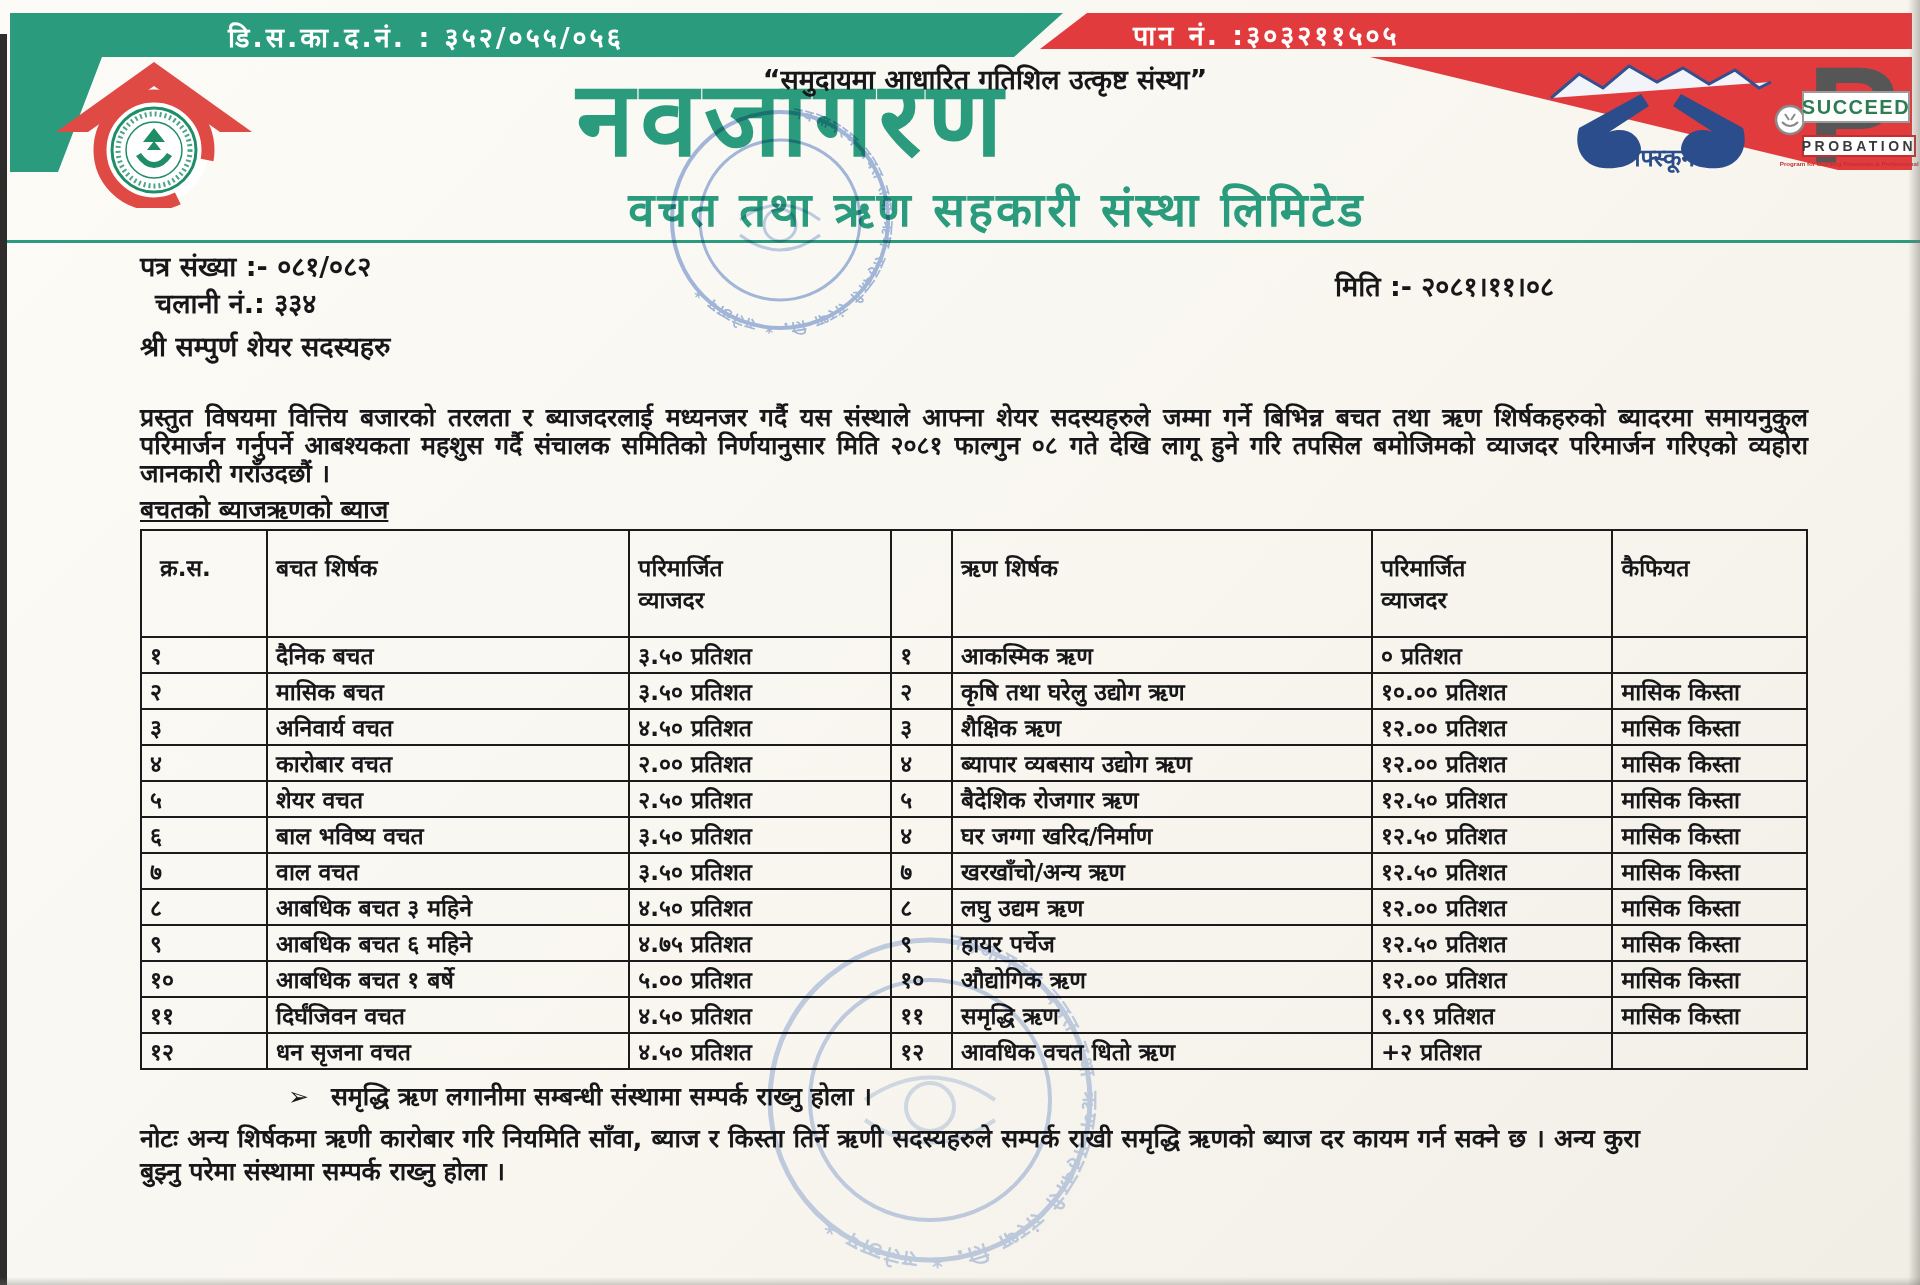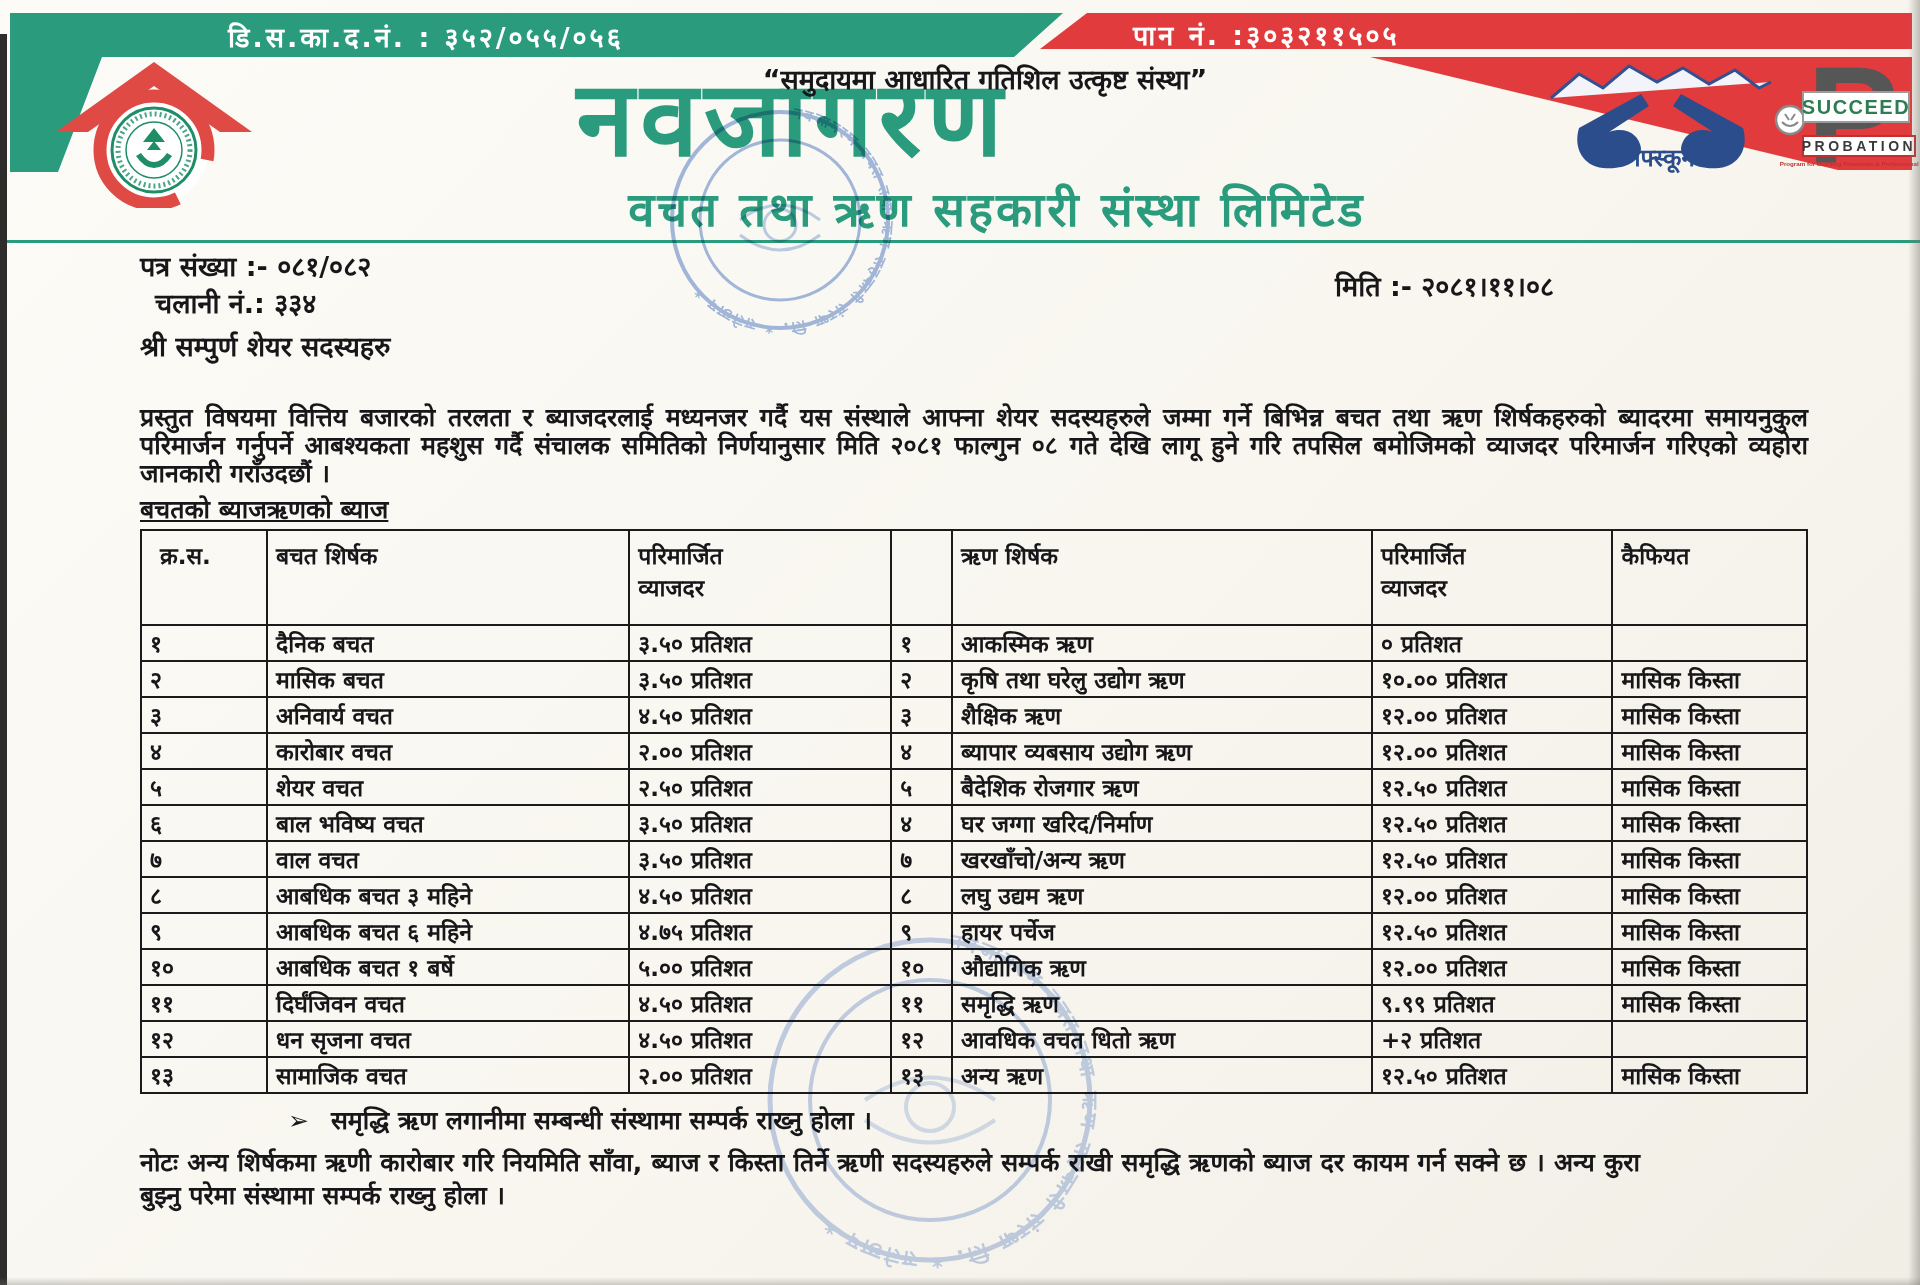--- a/index.html
+++ b/index.html
@@ -31,21 +31,21 @@
   .subject{left:140px;top:366px;width:1300px;text-align:center;font-size:28px;font-weight:700;z-index:3;}
   
   .letter{left:140px;top:404px;width:1668px;z-index:3;}
   .body-par{margin:0;font-size:25px;font-weight:700;line-height:28px;text-align:justify;}
   .section-heading{margin-top:3px;font-size:25px;font-weight:700;text-decoration:underline;}
   table.rates{border-collapse:collapse;width:1668px;margin-top:4px;table-layout:fixed;}
   table.rates th,table.rates td{
     border:2px solid #1b1b1b;font-size:23px;font-weight:700;
     padding:1px 8px;overflow:hidden;white-space:nowrap;
   }
-  table.rates th{height:84px;vertical-align:top;padding-top:8px;text-align:left;margin-left:40px;}
+  table.rates th{height:84px;vertical-align:top;padding-top:20px;text-align:left;margin-left:40px;}
   table.rates td{height:30px;}
   .c-sn{width:118px;} .c-saving{width:339px;} .c-rate1{width:245px;}
   .c-lsn{width:57px;} .c-loan{width:393px;} .c-rate2{width:225px;} .c-remark{width:182px;}
   th.center{text-align:center;}
   td.sn{padding-left:18px;}
   .bullet{margin-top:8px;padding-left:148px;font-size:25px;font-weight:700;}
   .bullet .marker{display:inline-block;margin-right:22px;}
   .note{margin-top:10px;width:1500px;font-size:25px;font-weight:700;line-height:33px;text-align:justify;}
   
   .stamp{z-index:5;pointer-events:none;mix-blend-mode:multiply;}
@@ -237,29 +237,20 @@
         </tr>
           <tr>
           <td class="sn">१२</td>
           <td>धन सृजना वचत</td>
           <td>४.५० प्रतिशत</td>
           <td class="sn">१२</td>
           <td>आवधिक वचत धितो ऋण</td>
           <td>+२ प्रतिशत</td>
           <td></td>
         </tr>
-          <tr>
-          <td class="sn">१३</td>
-          <td>सामाजिक वचत</td>
-          <td>२.०० प्रतिशत</td>
-          <td class="sn">१३</td>
-          <td>अन्य ऋण</td>
-          <td>१२.५० प्रतिशत</td>
-          <td>मासिक किस्ता</td>
-        </tr>
         </tbody>
     </table>
 
     <div class="bullet">
       <span class="marker">➢</span><span>समृद्धि ऋण लगानीमा सम्बन्धी संस्थामा सम्पर्क राख्नु होला ।</span>
     </div>
     <div class="note">नोटः अन्य शिर्षकमा ऋणी कारोबार गरि नियमिति साँवा, ब्याज र किस्ता तिर्ने ऋणी सदस्यहरुले सम्पर्क राखी समृद्धि ऋणको ब्याज दर कायम गर्न सक्ने छ । अन्य कुरा बुझ्नु परेमा संस्थामा सम्पर्क राख्नु होला ।</div>
   </div>
 
   <svg class="abs stamp" style="left:655px;top:95px;opacity:.5" width="250" height="250" viewBox="0 0 250 250">

